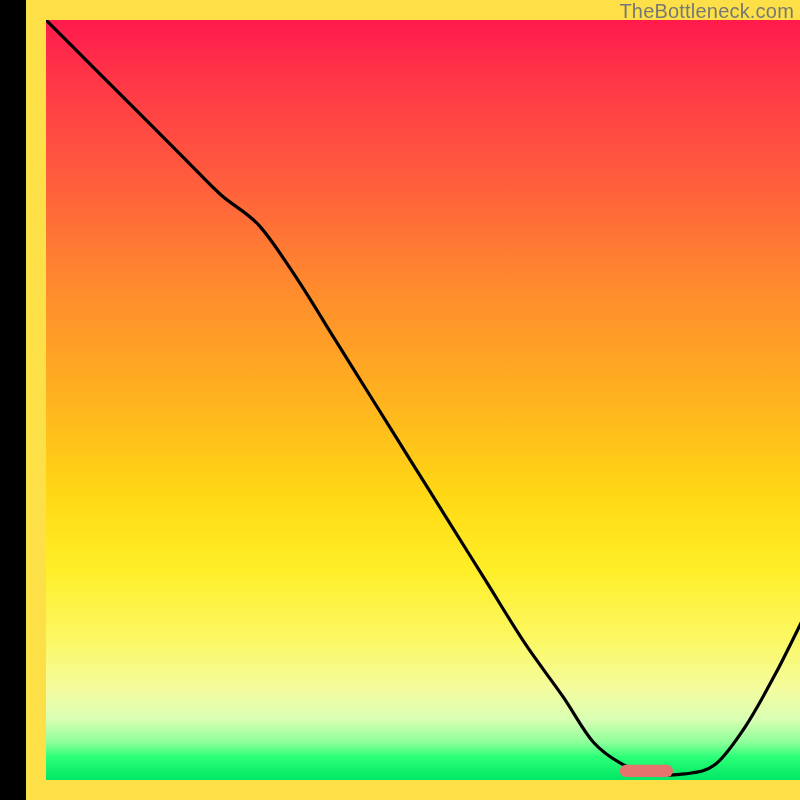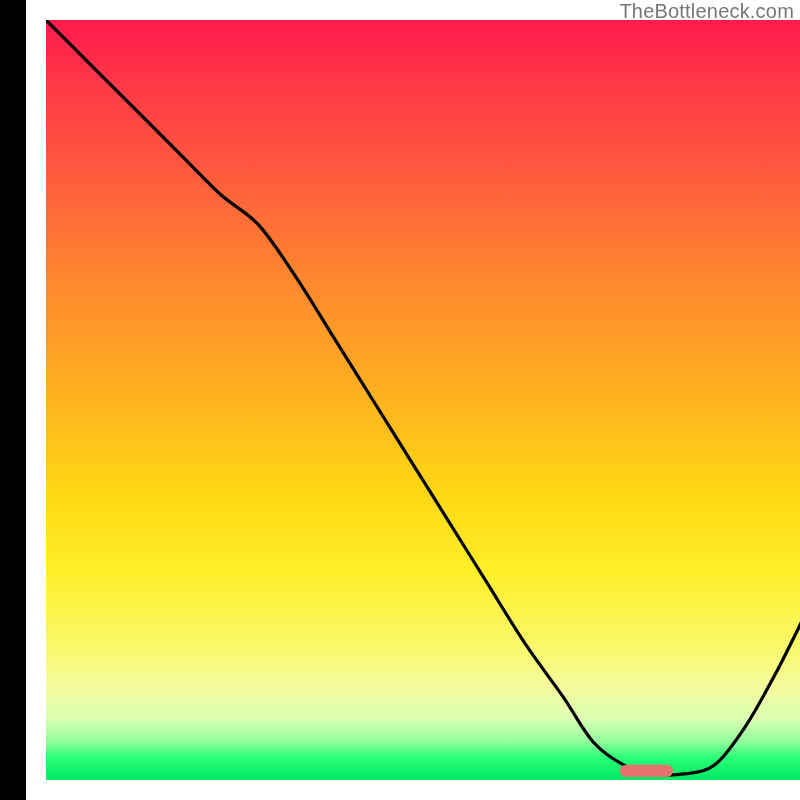--- a/index.html
+++ b/index.html
@@ -7,21 +7,21 @@
     padding: 0;
     width: 800px;
     height: 800px;
     background: #000;
     overflow: hidden;
     font-family: Arial, Helvetica, sans-serif;
   }
   .frame {
     position: absolute;
     inset: 0;
-    background: #ffffff;
+    background: #fde047;
     margin-left: 26px;
   }
   .plot-area {
     position: absolute;
     left: 20px;
     top: 20px;
     width: 760px;
     height: 760px;
     overflow: hidden;
   }

